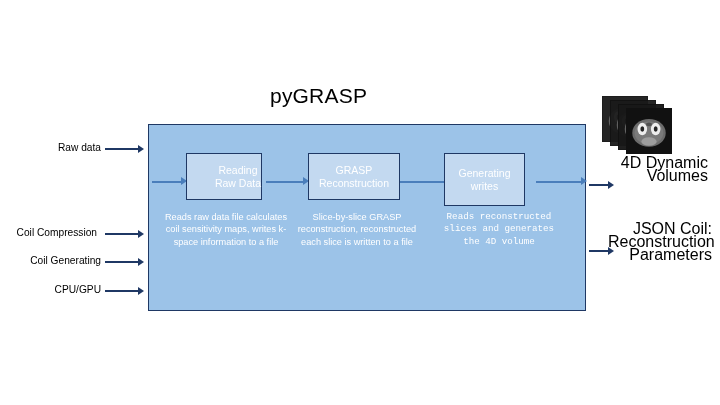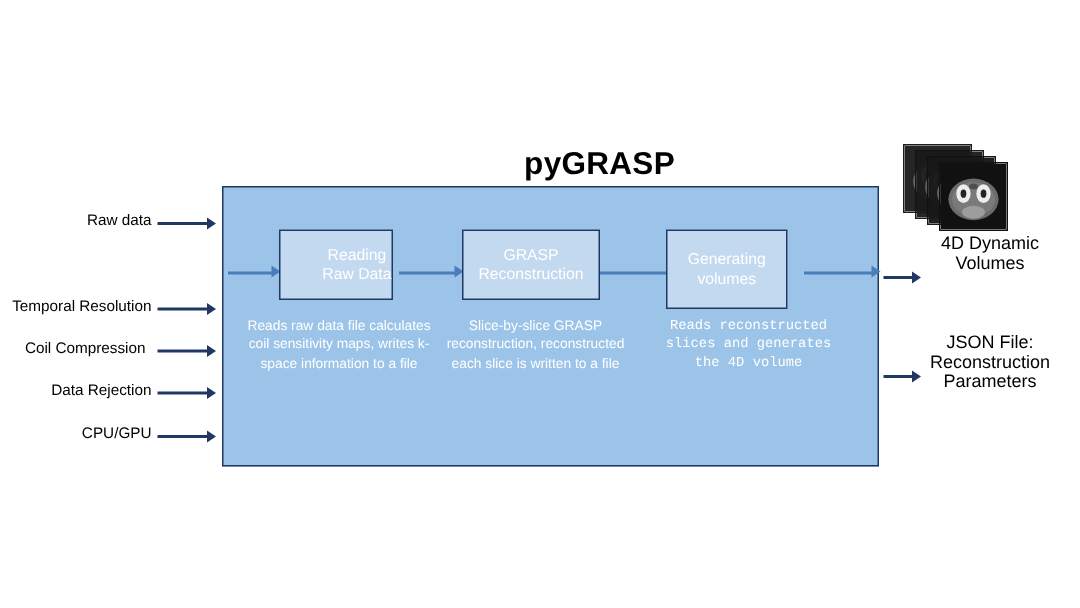--- a/index.html
+++ b/index.html
@@ -6,22 +6,22 @@
   body{
     width:720px;height:405px;background:#ffffff;
     font-family:"Liberation Sans", sans-serif;
     position:relative;overflow:hidden;
     -webkit-font-smoothing:antialiased;
   }
   .stage{position:absolute;left:0;top:0;width:720px;height:405px;}
 
   
   #title{
-    position:absolute;left:270px;top:98px;width:180px;
-    text-align:right;font-size:21px;color:#000;letter-spacing:.2px;font-weight:bold;
+    position:absolute;left:270px;top:84px;width:180px;
+    text-align:left;font-size:21px;color:#000;letter-spacing:.2px;
   }
 
   
   #panel{
     position:absolute;left:148px;top:124px;width:438px;height:187px;
     background:#9CC3E8;border:1.5px solid #1F3864;box-sizing:border-box;
   }
 
   
   .stagebox{
@@ -66,22 +66,22 @@
     position:absolute;left:0;top:3.6px;height:2px;background:#4A7EBB;
   }
   .blue-arrow .head{
     position:absolute;top:0.2px;width:0;height:0;
     border-top:4.3px solid transparent;border-bottom:4.3px solid transparent;
     border-left:6px solid #4A7EBB;
   }
 
   
   .outlabel{
-    position:absolute;font-size:12px;line-height:13.2px;color:#000;
-    text-align:center;
+    position:absolute;font-size:16px;line-height:13.2px;color:#000;
+    text-align:right;
   }
   #out1{left:612px;top:156px;width:96px;}
   #out2{left:608px;top:222px;width:104px;}
 
   
   #mristack{position:absolute;left:602px;top:96px;width:72px;height:60px;}
   .slice{
     position:absolute;width:46px;height:46px;
     border:1px solid #111;box-sizing:border-box;overflow:hidden;
   }
@@ -98,38 +98,31 @@
 
   <div class="inrow" style="top:142px;">
     <div class="inlabel" style="right:47px;top:0;">Raw data</div>
     <div class="navy-arrow" style="left:105px;top:2px;width:40px;">
       <div class="shaft" style="width:34px;"></div>
         <div class="head" style="left:33px;"></div>
     </div>
   </div>
 
 
-  <div class="inrow" style="top:199px;">
-    <div class="inlabel" style="right:47px;top:0;">Temporal Resolution</div>
-    <div class="navy-arrow" style="left:105px;top:2px;width:40px;">
-      <div class="shaft" style="width:34px;"></div>
-        <div class="head" style="left:33px;"></div>
-    </div>
-  </div>
 
   <div class="inrow" style="top:227px;">
     <div class="inlabel" style="right:51px;top:0;padding-left:38px;">Coil Compression</div>
     <div class="navy-arrow" style="left:105px;top:2px;width:40px;">
       <div class="shaft" style="width:34px;"></div>
         <div class="head" style="left:33px;"></div>
     </div>
   </div>
 
   <div class="inrow" style="top:255px;">
-    <div class="inlabel" style="right:47px;top:0;">Data Rejection</div>
+    <div class="inlabel" style="right:47px;top:0;">Coil Generating</div>
     <div class="navy-arrow" style="left:105px;top:2px;width:40px;">
       <div class="shaft" style="width:34px;"></div>
         <div class="head" style="left:33px;"></div>
     </div>
   </div>
 
   <div class="inrow" style="top:284px;">
     <div class="inlabel" style="right:47px;top:0;">CPU/GPU</div>
     <div class="navy-arrow" style="left:105px;top:2px;width:40px;">
       <div class="shaft" style="width:34px;"></div>
@@ -162,21 +155,21 @@
   </div>
   <div class="stagebox" id="box2">
     <div>
       <span>GRASP</span><br>
       <span>Reconstruction</span>
     </div>
   </div>
   <div class="stagebox" id="box3">
     <div>
       <span>Generating</span><br>
-      <span>volumes</span>
+      <span>writes</span>
     </div>
   </div>
 
   <div class="desc" id="desc2">Slice-by-slice GRASP reconstruction, reconstructed each slice is written to a file</div>
   <div class="desc" id="desc1">Reads raw data file calculates coil sensitivity maps, writes k-space information to a file</div>
   <div class="desc" id="desc3">Reads reconstructed slices and generates the 4D volume</div>
 
   <div class="navy-arrow" style="left:589px;top:180px;width:26px;">
     <div class="shaft" style="width:20px;"></div>
       <div class="head" style="left:19px;"></div>
@@ -229,15 +222,15 @@
         <ellipse cx="30" cy="21" rx="5" ry="6.5" fill="#ededed"></ellipse>
         <ellipse cx="16" cy="21" rx="2" ry="2.9" fill="#242424"></ellipse>
         <ellipse cx="30" cy="21" rx="2" ry="2.9" fill="#242424"></ellipse>
         <ellipse cx="23" cy="34" rx="8" ry="4.5" fill="#9d9d9d"></ellipse>
         <ellipse cx="23" cy="16" rx="3" ry="2" fill="#4f4f4f"></ellipse>
       </svg>
     </div>
   </div>
 
   <div class="outlabel" id="out1">4D Dynamic Volumes</div>
-  <div class="outlabel" id="out2">JSON File: Reconstruction Parameters</div>
+  <div class="outlabel" id="out2">JSON Coil: Reconstruction Parameters</div>
 
 </div>
 
 </body></html>

